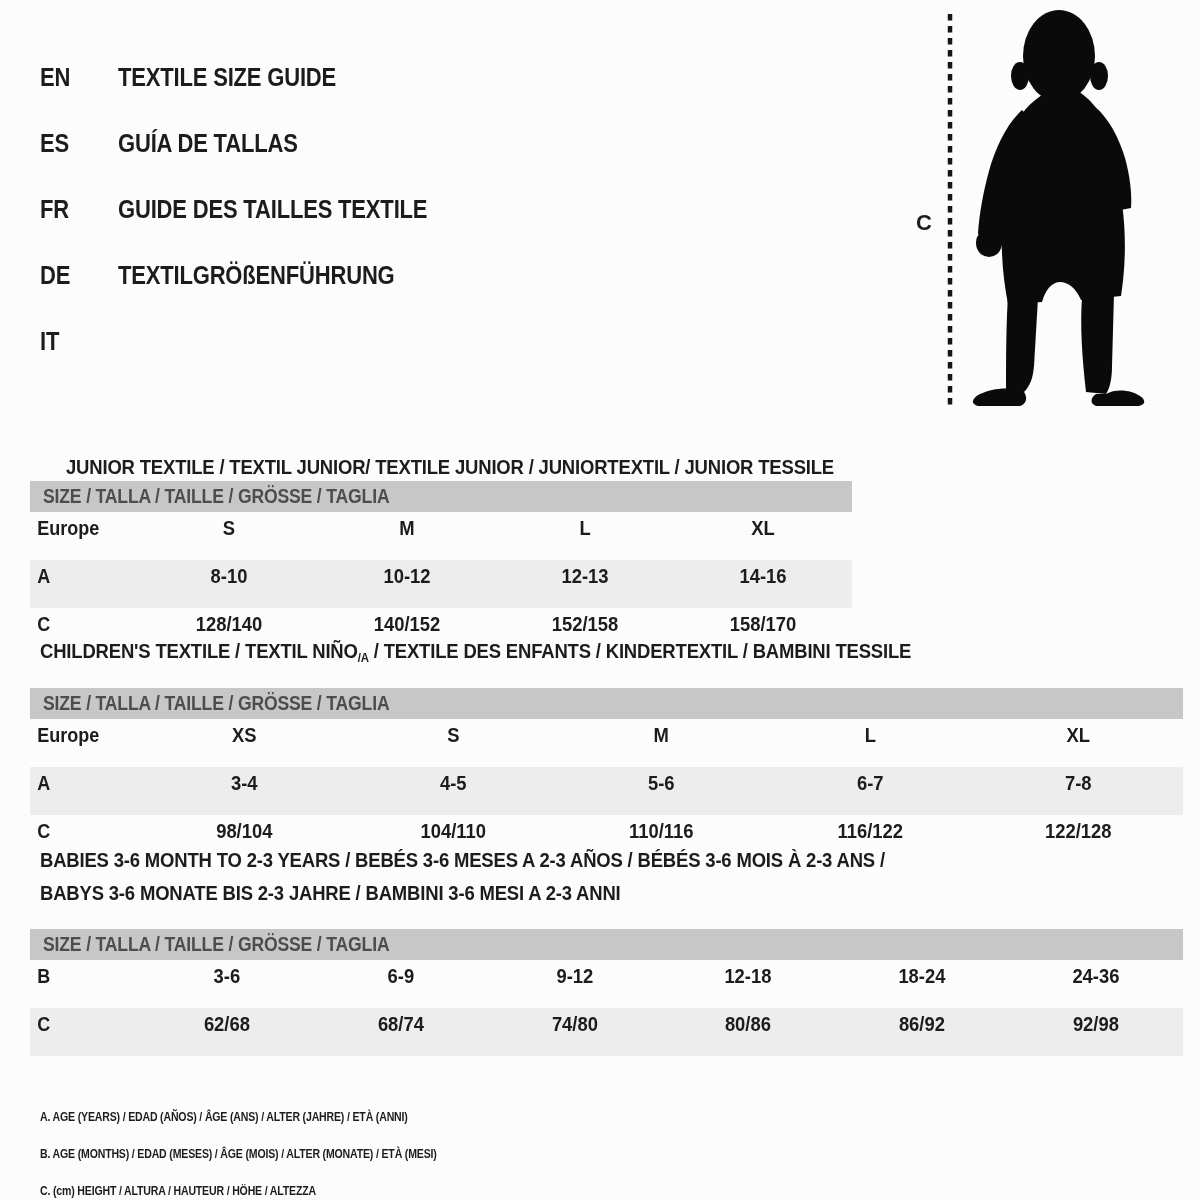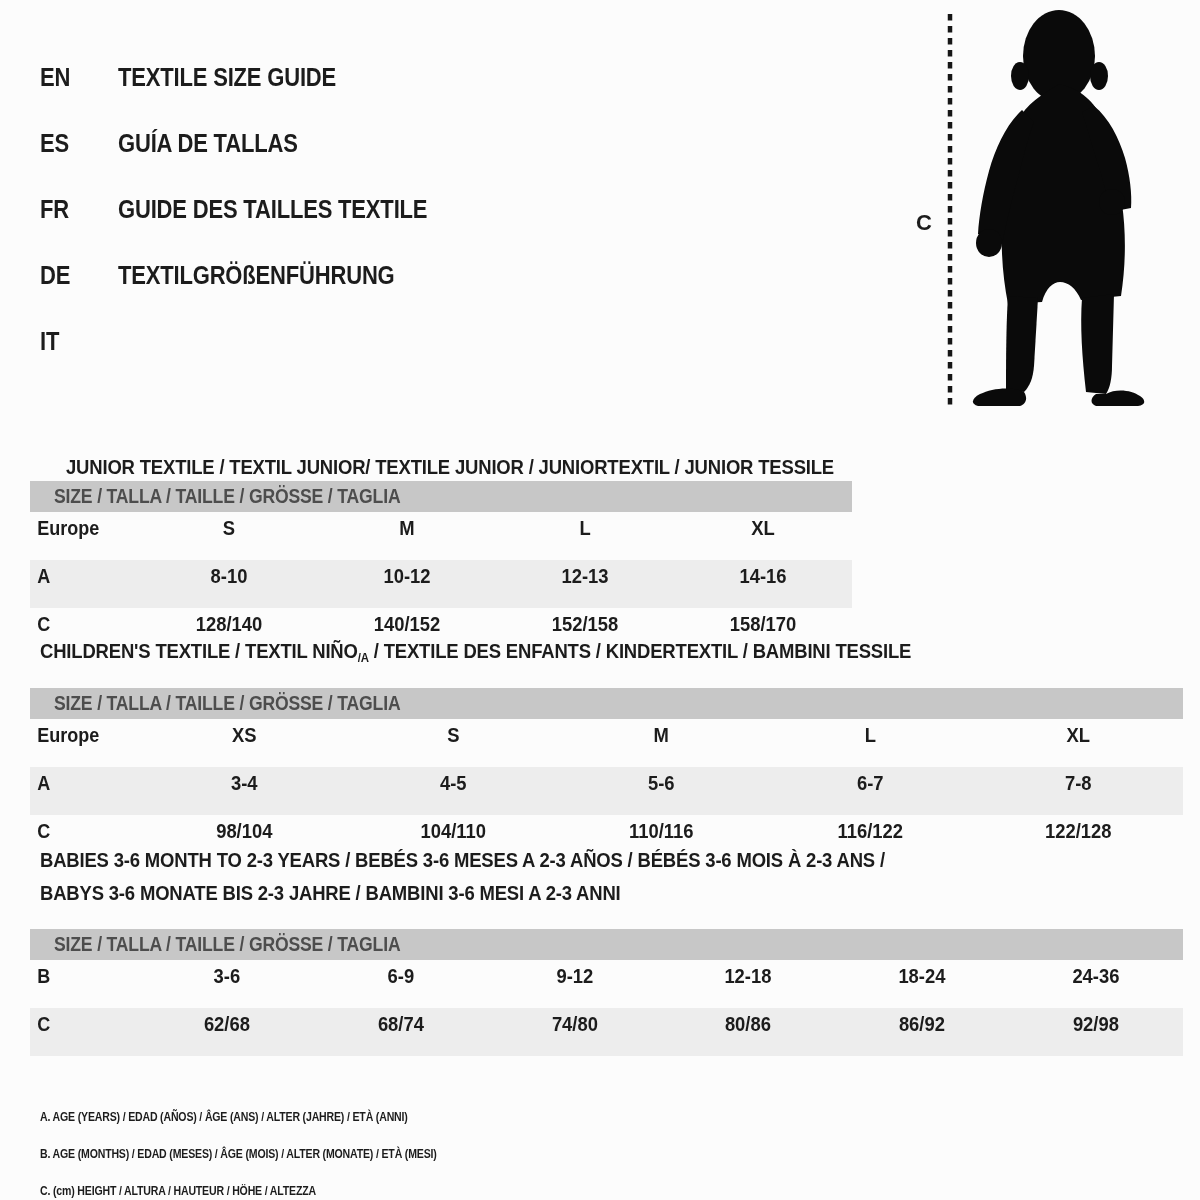--- a/index.html
+++ b/index.html
@@ -30,21 +30,21 @@
   #title-babies   { left:40px; top:843px; line-height:33px; }
   .subscript { font-size:13px; vertical-align:-4px; }
 
   
   .table { position:absolute; }
   #table-junior   { left:30px; top:481px; width:822px; }
   #table-children { left:30px; top:688px; width:1153px; }
   #table-babies   { left:30px; top:929px; width:1153px; }
   .sizebar {
     height:31px; background:#c7c7c7; color:#4d4d4d;
-    font-size:20px; line-height:31px; padding-left:24px; box-sizing:border-box;
+    font-size:20px; line-height:31px; padding-left:13px; box-sizing:border-box;
   }
   .trow { display:flex; height:48px; line-height:33px; font-size:20px; }
   .trow.shaded { background:#ededed; }
   .tlabel { flex:0 0 110px; padding-left:8px; box-sizing:border-box; transform:scaleX(0.9); transform-origin:0 50%; }
   .tcell { flex:1 1 0; text-align:center; transform:scaleX(0.92); }
 
   
   .legend { left:40px; top:1099px; font-size:12px; line-height:37px; }
 </style>
 </head>

